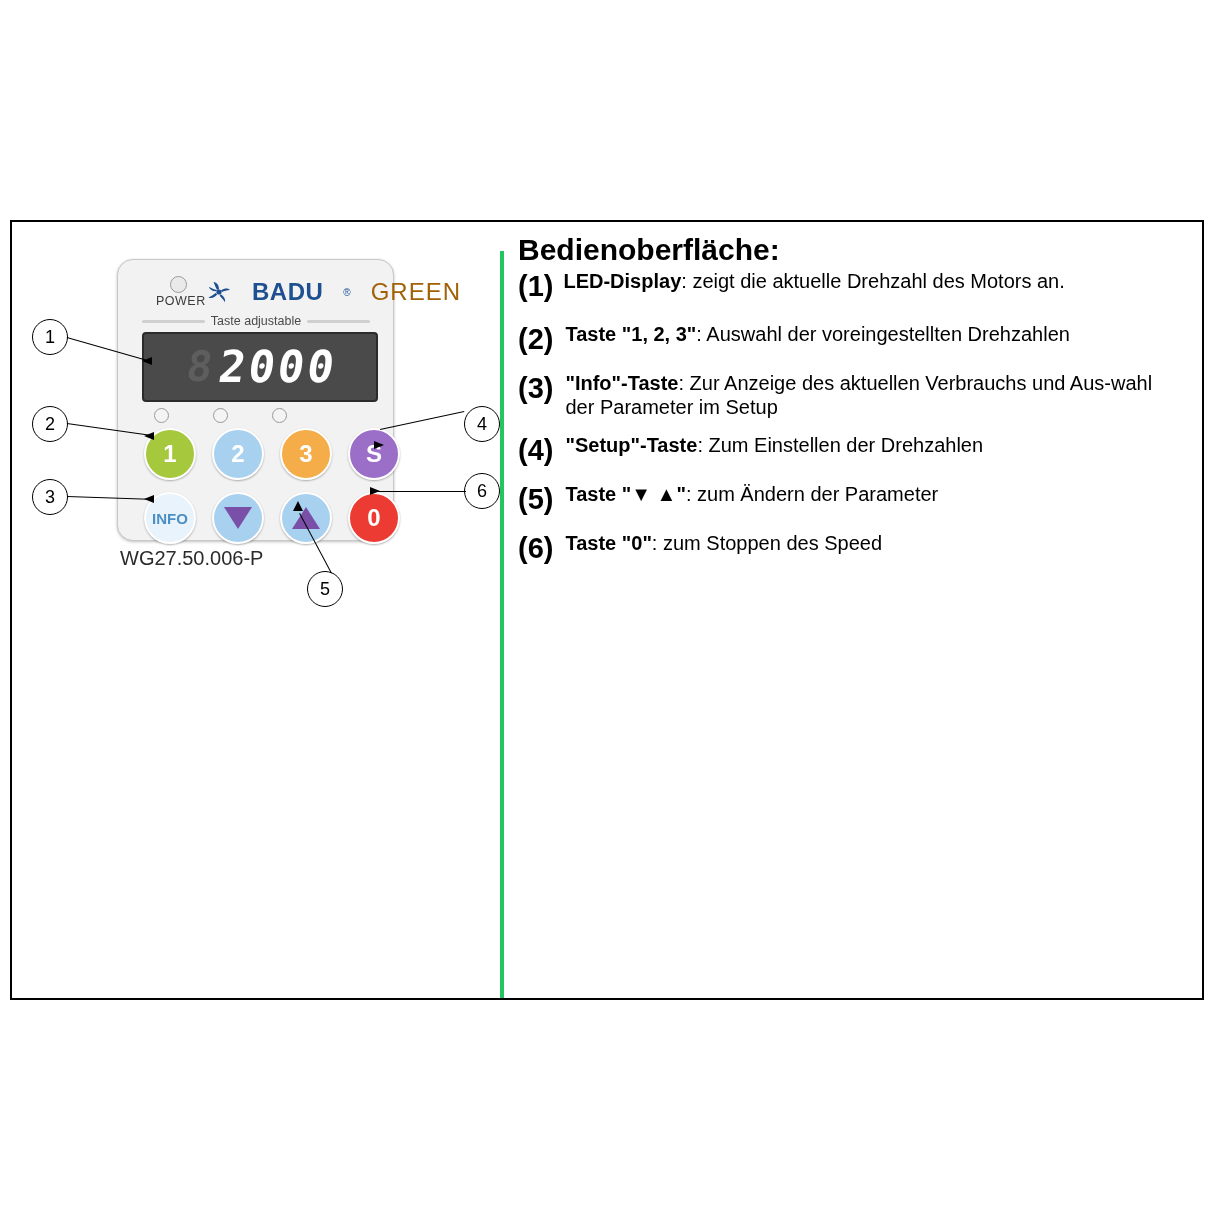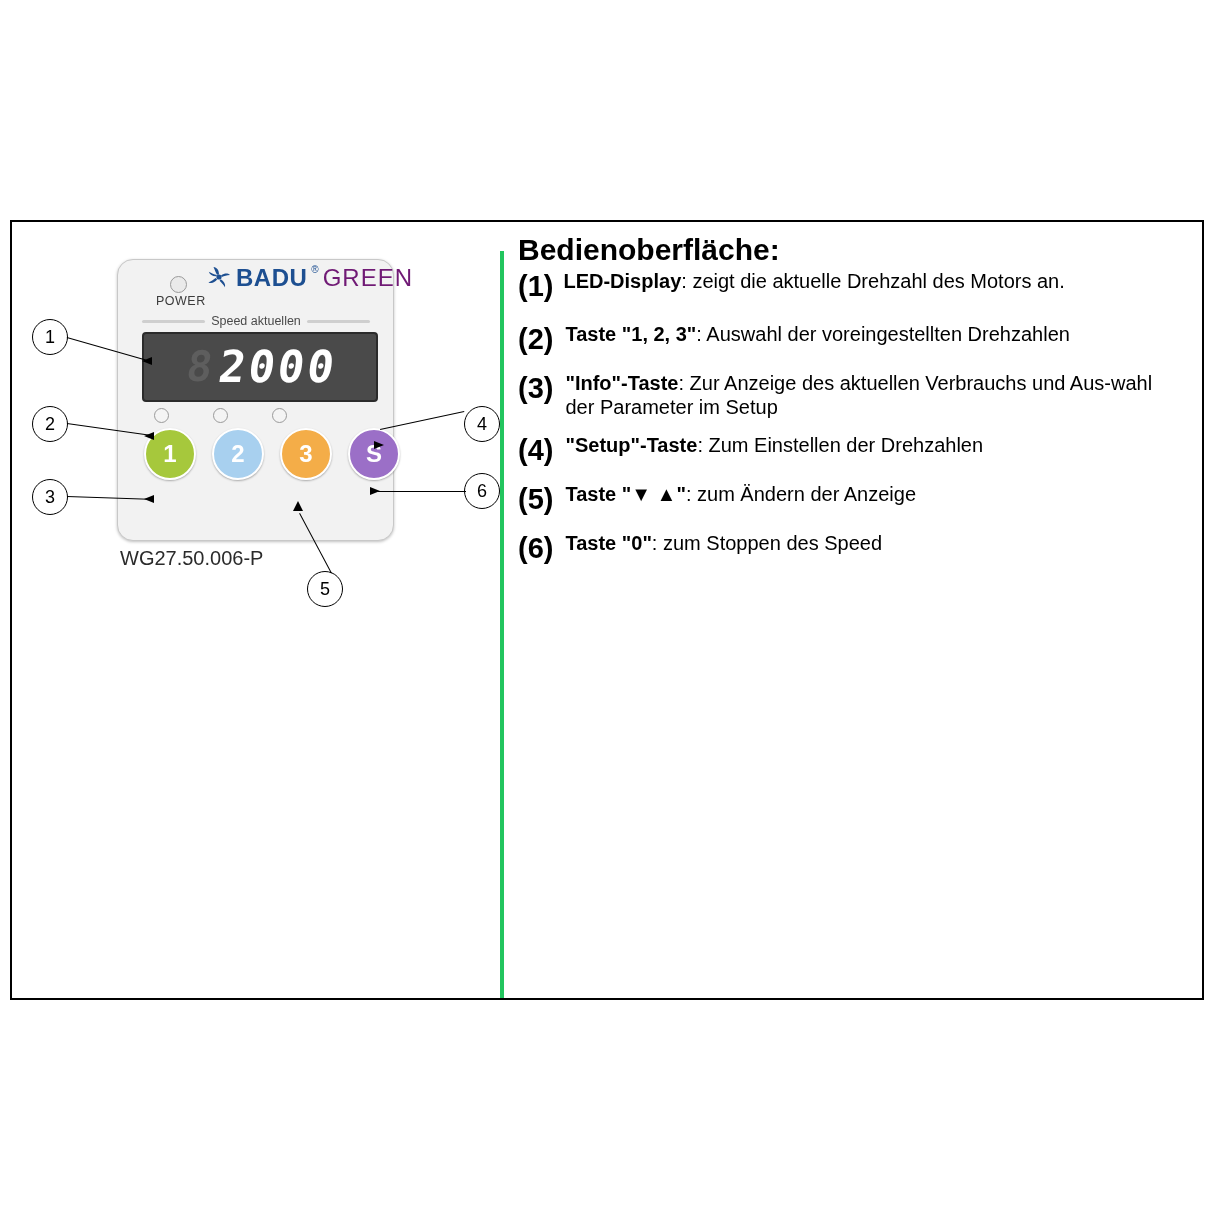--- a/index.html
+++ b/index.html
@@ -69,40 +69,40 @@
     position: absolute;
     left: 38px;
     top: 34px;
     font-size: 12.5px;
     color: #3b3b3b;
     letter-spacing: .5px;
   }
   .brand {
     position: absolute;
     left: 88px;
-    top: 4px;
-    display: flex;
-    align-items: flex-start;
-    gap: 4px;
+    top: 18px;
+    display: flex;
+    align-items: center;
+    gap: 20px;
   }
   .brand-mark { display:block; }
   .brand-badu {
     font-size: 24px;
     font-weight: bold;
     color: #1d4f91;
     letter-spacing: .5px;
   }
   .brand-tm {
     font-size: 10px;
     color: #1d4f91;
     vertical-align: super;
   }
   .brand-green {
     font-size: 24px;
-    color: #701a75;
+    color: #a16207;
     letter-spacing: 1px;
   }
   .speed-adj-wrap {
     position: absolute;
     left: 24px;
     top: 54px;
     width: 228px;
     display: flex;
     align-items: center;
     gap: 6px;
@@ -289,21 +289,21 @@
               <path d="M10.6 12.2 C6.6 12.4 4 11 2.8 7.8 C5.6 9.4 8 10.4 10.8 11 Z"></path>
             </g>
           </svg>
           <span class="brand-badu">BADU</span>
           <span class="brand-tm">®</span>
           <span class="brand-green">GREEN</span>
         </div>
 
         <div class="speed-adj-wrap">
           <div class="speed-line"></div>
-          <div class="speed-adj">Speed aktuellen</div>
+          <div class="speed-adj">Taste adjustable</div>
           <div class="speed-line"></div>
         </div>
 
         <div class="lcd">
           <span class="seg dim">8</span>
           <span class="seg">2000</span>
         </div>
 
         <div class="ind-row">
           <div class="ind"></div>
@@ -311,20 +311,30 @@
           <div class="ind"></div>
         </div>
 
         <div class="btn-row r1">
           <div class="btn btn-1">1</div>
           <div class="btn btn-2">2</div>
           <div class="btn btn-3">3</div>
           <div class="btn btn-s">S</div>
         </div>
 
+        <div class="btn-row r2">
+          <div class="btn btn-info">INFO</div>
+          <div class="btn btn-down">
+            <span class="tri tri-down"></span>
+          </div>
+          <div class="btn btn-up">
+            <span class="tri tri-up"></span>
+          </div>
+          <div class="btn btn-0">0</div>
+        </div>
 
       </div>
 
       <div class="wg-code">WG27.50.006-P</div>
 
       <div class="callout" style="left:20px; top:68px;">1</div>
       <div class="callout" style="left:20px; top:155px;">2</div>
       <div class="callout" style="left:20px; top:228px;">3</div>
       <div class="callout" style="left:452px; top:155px;">4</div>
       <div class="callout" style="left:295px; top:320px;">5</div>
@@ -365,21 +375,21 @@
         <span class="body"><b>"Info"-Taste</b><span>: Zur Anzeige des aktuellen Verbrauchs und Aus-wahl der Parameter im Setup</span></span>
       </div>
 
       <div class="item">
         <span class="num">(4)</span>
         <span class="body"><b>"Setup"-Taste</b><span>: Zum Einstellen der Drehzahlen</span></span>
       </div>
 
       <div class="item">
         <span class="num">(5)</span>
-        <span class="body"><b>Taste "▼ ▲"</b><span>: zum Ändern der Anzeige</span></span>
+        <span class="body"><b>Taste "▼ ▲"</b><span>: zum Ändern der Parameter</span></span>
       </div>
 
       <div class="item">
         <span class="num">(6)</span>
         <span class="body"><b>Taste "0"</b><span>: zum Stoppen des Speed</span></span>
       </div>
 
     </div>
 
   </div>

